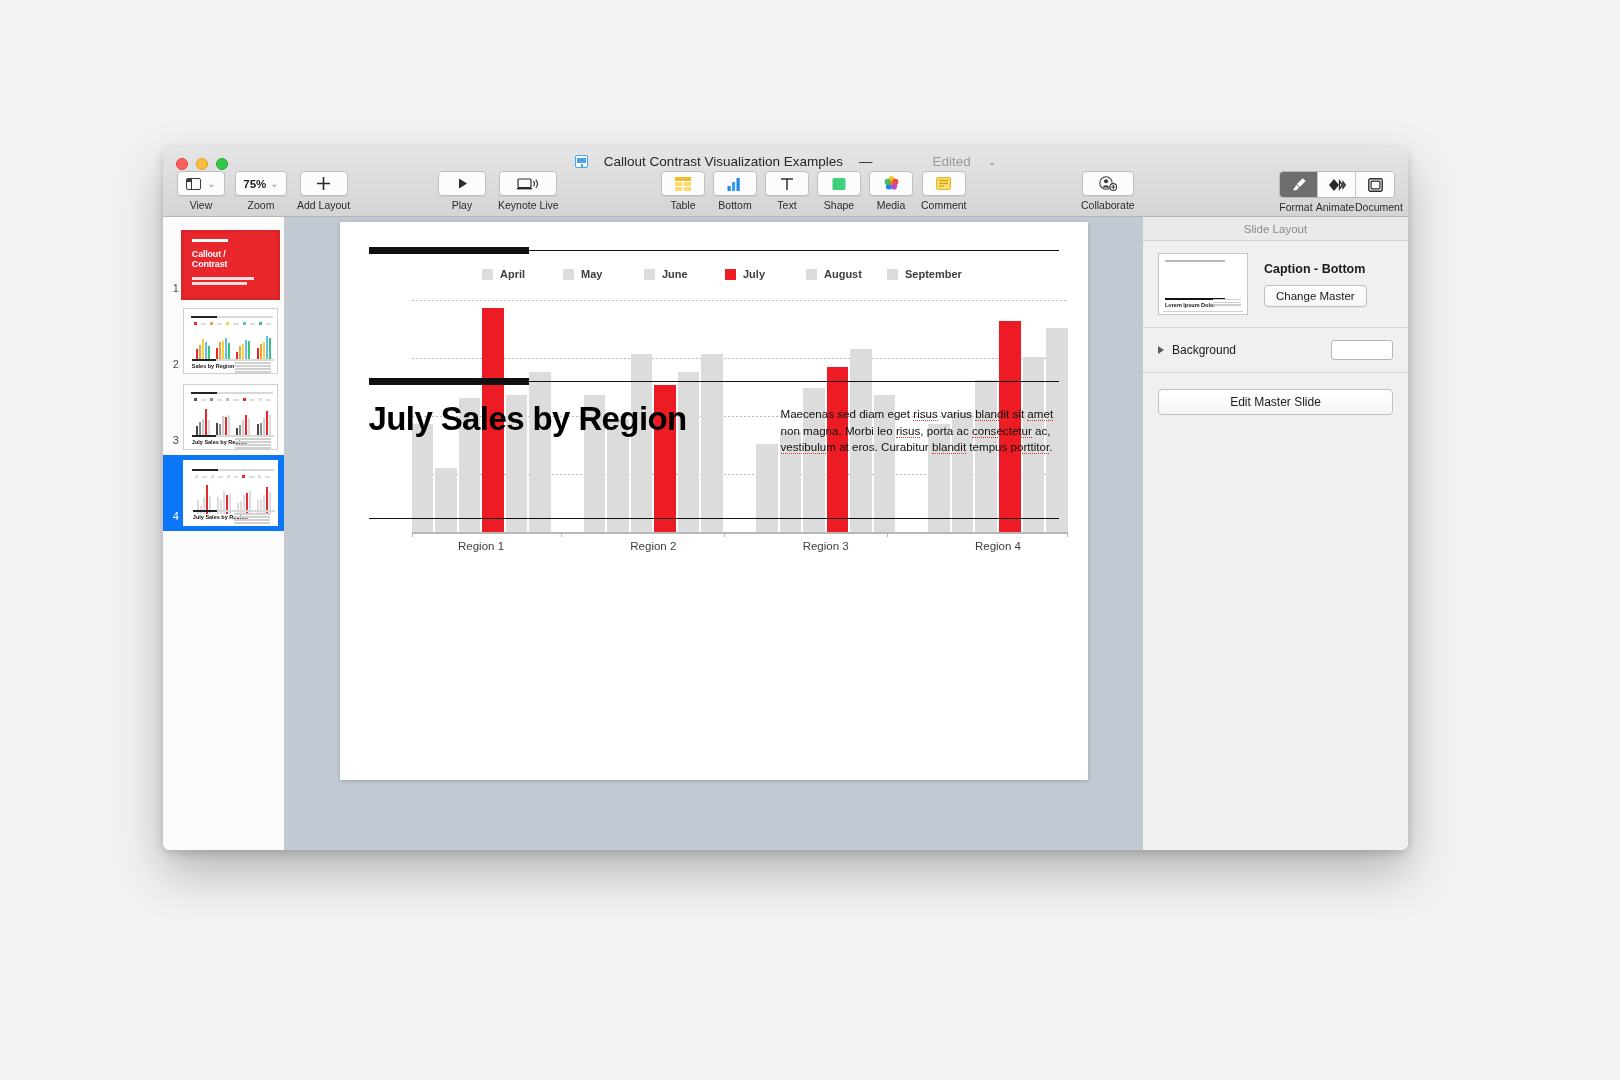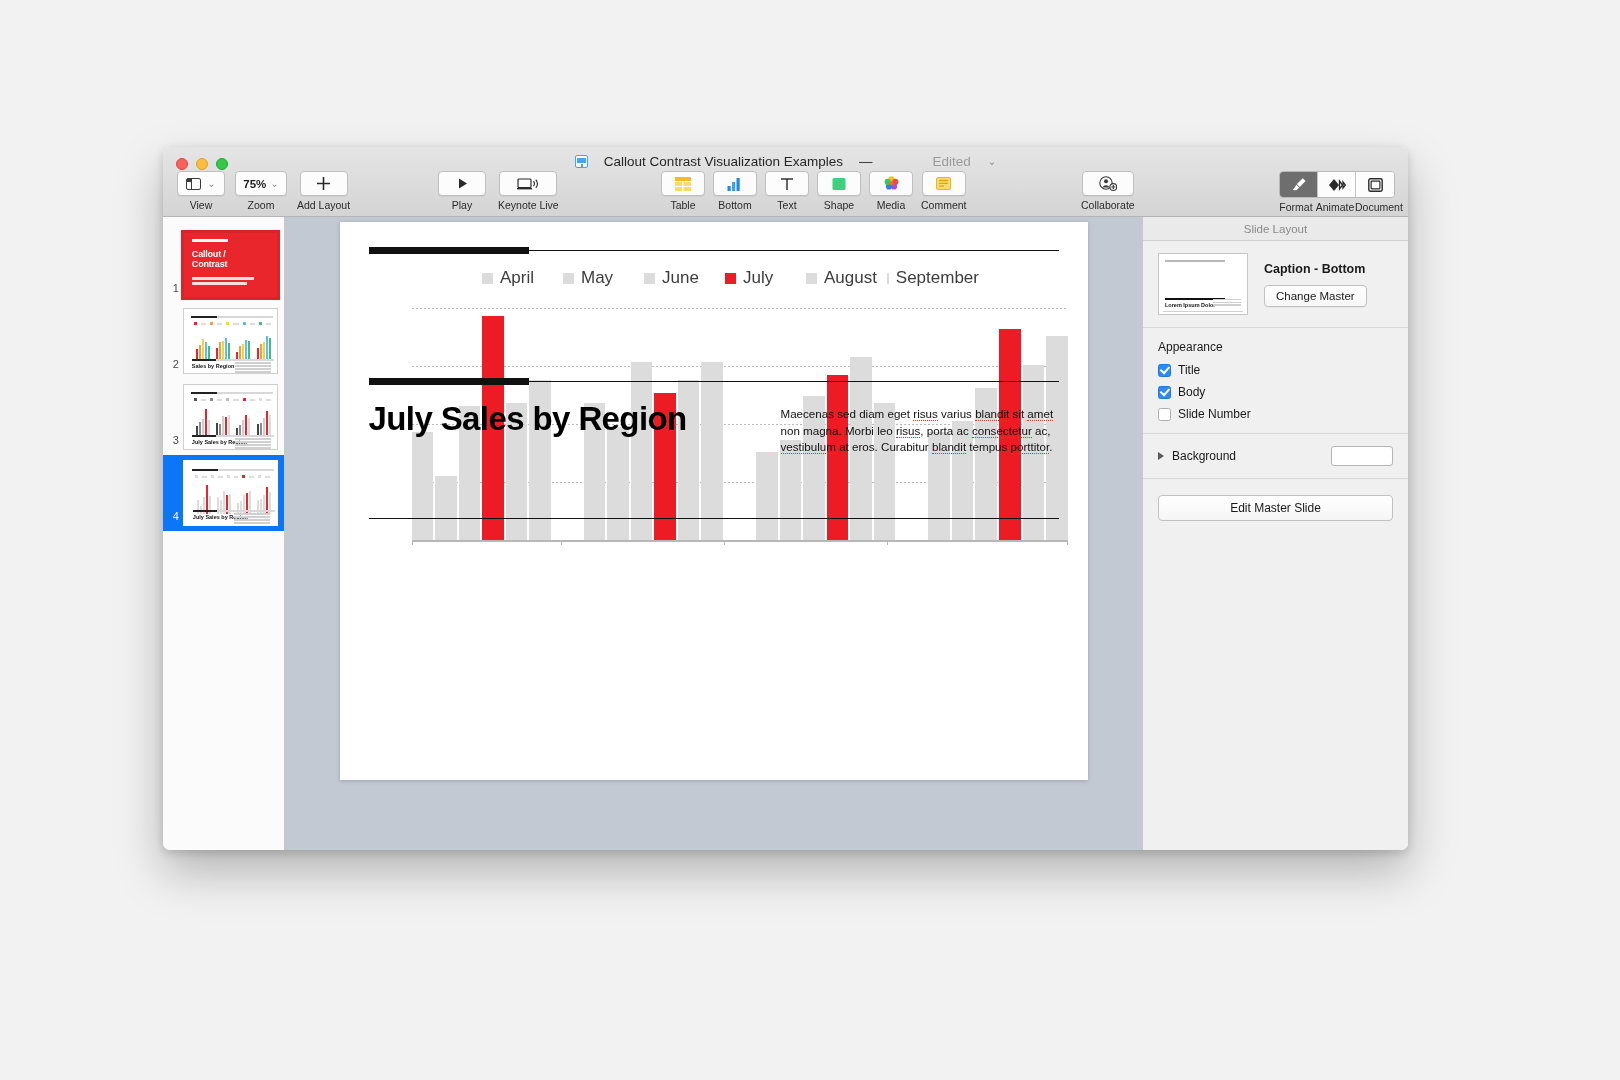--- a/index.html
+++ b/index.html
@@ -171,21 +171,21 @@
   .rule-bottom { top: 296px; height: 1px; }
 
   
   .chart { position: absolute; left: 20px; right: 20px; top: 46px; height: 320px; }
   .legend-row {
     display: flex; justify-content: center; gap: 0px; align-items: center;
     padding-left: 34px;
   }
   .legend-item { display: flex; align-items: center; gap: 7px; width: 81px; }
   .legend-swatch { width: 11px; height: 11px; }
-  .legend-text { font-size: 17px; color: #3d3d3d; }
+  .legend-text { font-size: 11px; color: #3d3d3d; font-weight: bold; }
 
   .plot-wrap { position: relative; margin-top: 20px; height: 258px; }
   .yaxis { position: absolute; left: 0; top: 0; width: 48px; height: 232px; }
   .ytick {
     position: absolute; right: 6px; font-size: 11.5px; color: #3d3d3d;
     transform: translateY(-50%); white-space: nowrap;
   }
   .grid { position: absolute; left: 52px; right: 0; top: 0; height: 232px; }
   .gridline {
     position: absolute; left: 0; right: 0; height: 1px;
@@ -792,20 +792,26 @@
                 </div>
               </div>
 
               <div class="axis-line"></div>
               <div class="tickmark" style="left:52px"></div>
               <div class="tickmark" style="left:28.5%"></div>
               <div class="tickmark" style="left:51.5%"></div>
               <div class="tickmark" style="left:74.5%"></div>
               <div class="tickmark" style="right:0"></div>
 
+              <div class="xlabels">
+                <div class="xlabel">Region 1</div>
+                <div class="xlabel">Region 2</div>
+                <div class="xlabel">Region 3</div>
+                <div class="xlabel">Region 4</div>
+              </div>
 
             </div>
           </div>
 
           <div class="slide-rule rule-mid">
               <div class="thick"></div>
             </div>
 
           <div class="caption">
             <div class="cap-title">July Sales by Region</div>
@@ -833,36 +839,20 @@
                 </div>
               <div class="mt-bl"></div>
             </div>
             <div class="master-meta">
               <div class="master-name">Caption - Bottom</div>
               <button class="btn-std">Change Master</button>
             </div>
           </div>
         </div>
 
-        <div class="insp-section">
-          <div class="insp-label">Appearance</div>
-
-          <div class="chk-row">
-            <span class="chk on"></span>
-            <span class="chk-label">Title</span>
-          </div>
-          <div class="chk-row">
-            <span class="chk on"></span>
-            <span class="chk-label">Body</span>
-          </div>
-          <div class="chk-row" style="margin-bottom:0">
-            <span class="chk"></span>
-            <span class="chk-label">Slide Number</span>
-          </div>
-        </div>
 
         <div class="insp-section">
           <div class="bg-row">
             <div class="bg-left">
               <span class="disclosure"></span>
               <span class="chk-label">Background</span>
             </div>
             <div class="bg-swatch"></div>
           </div>
         </div>

